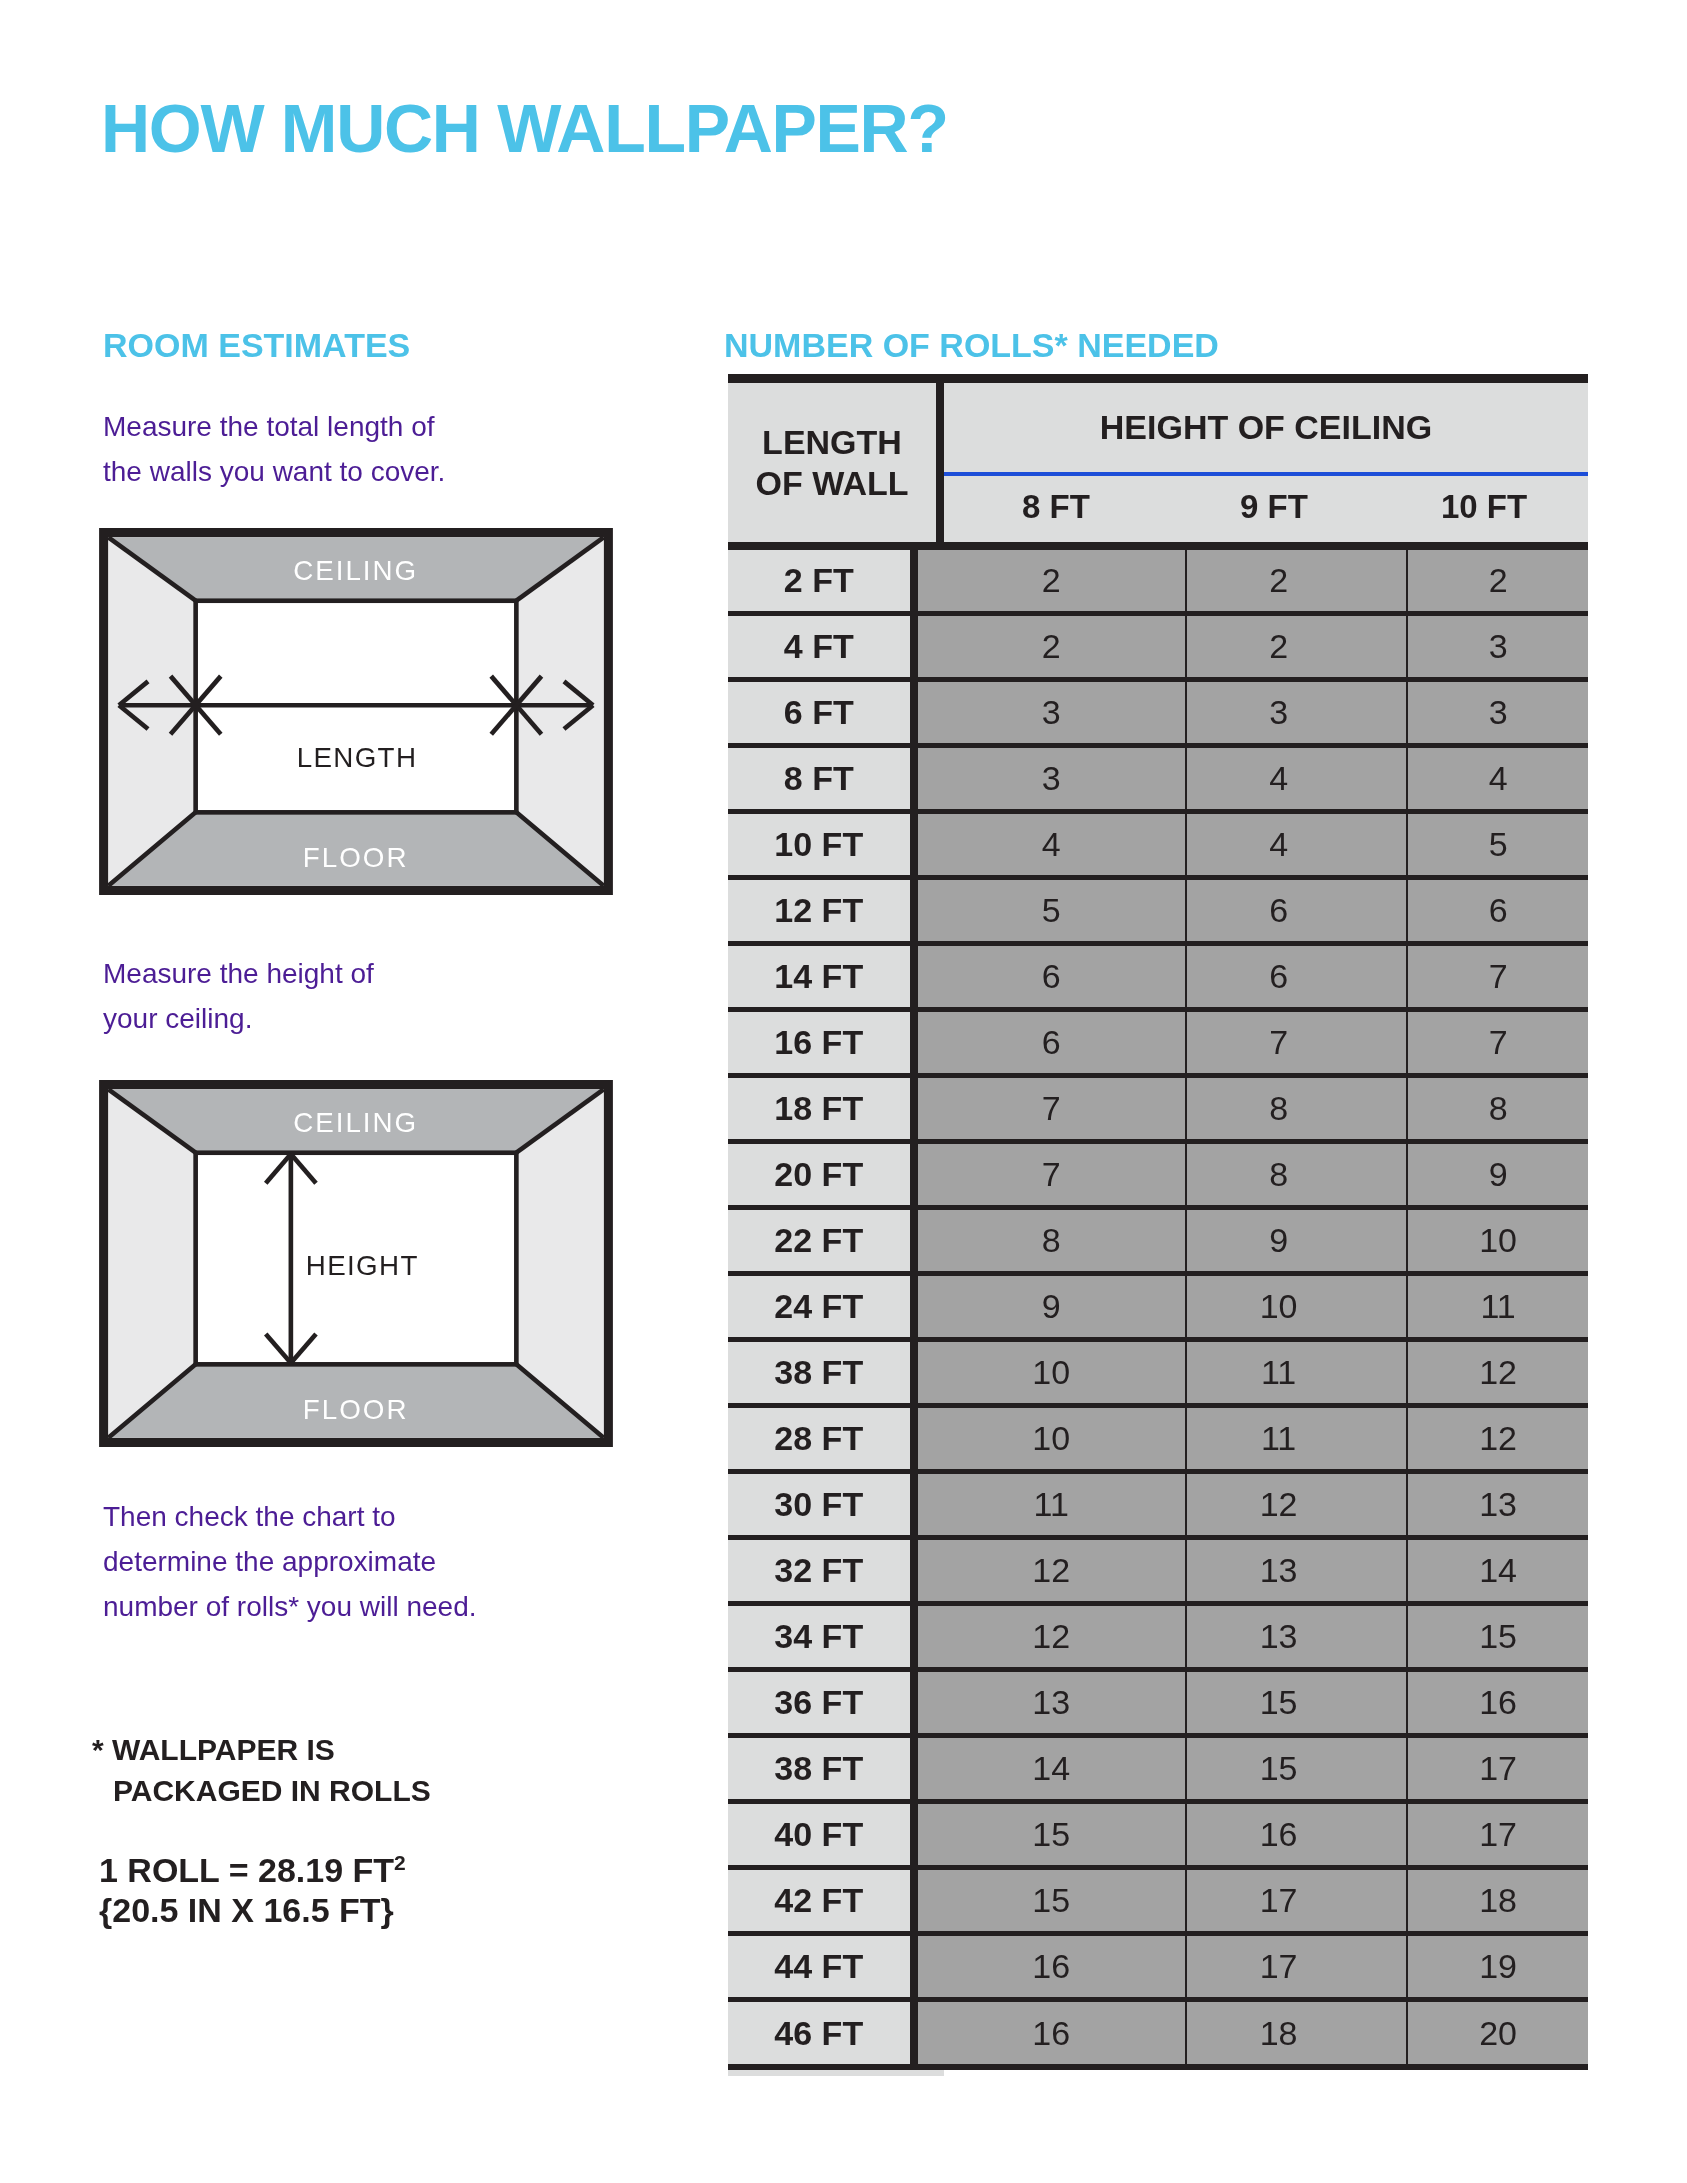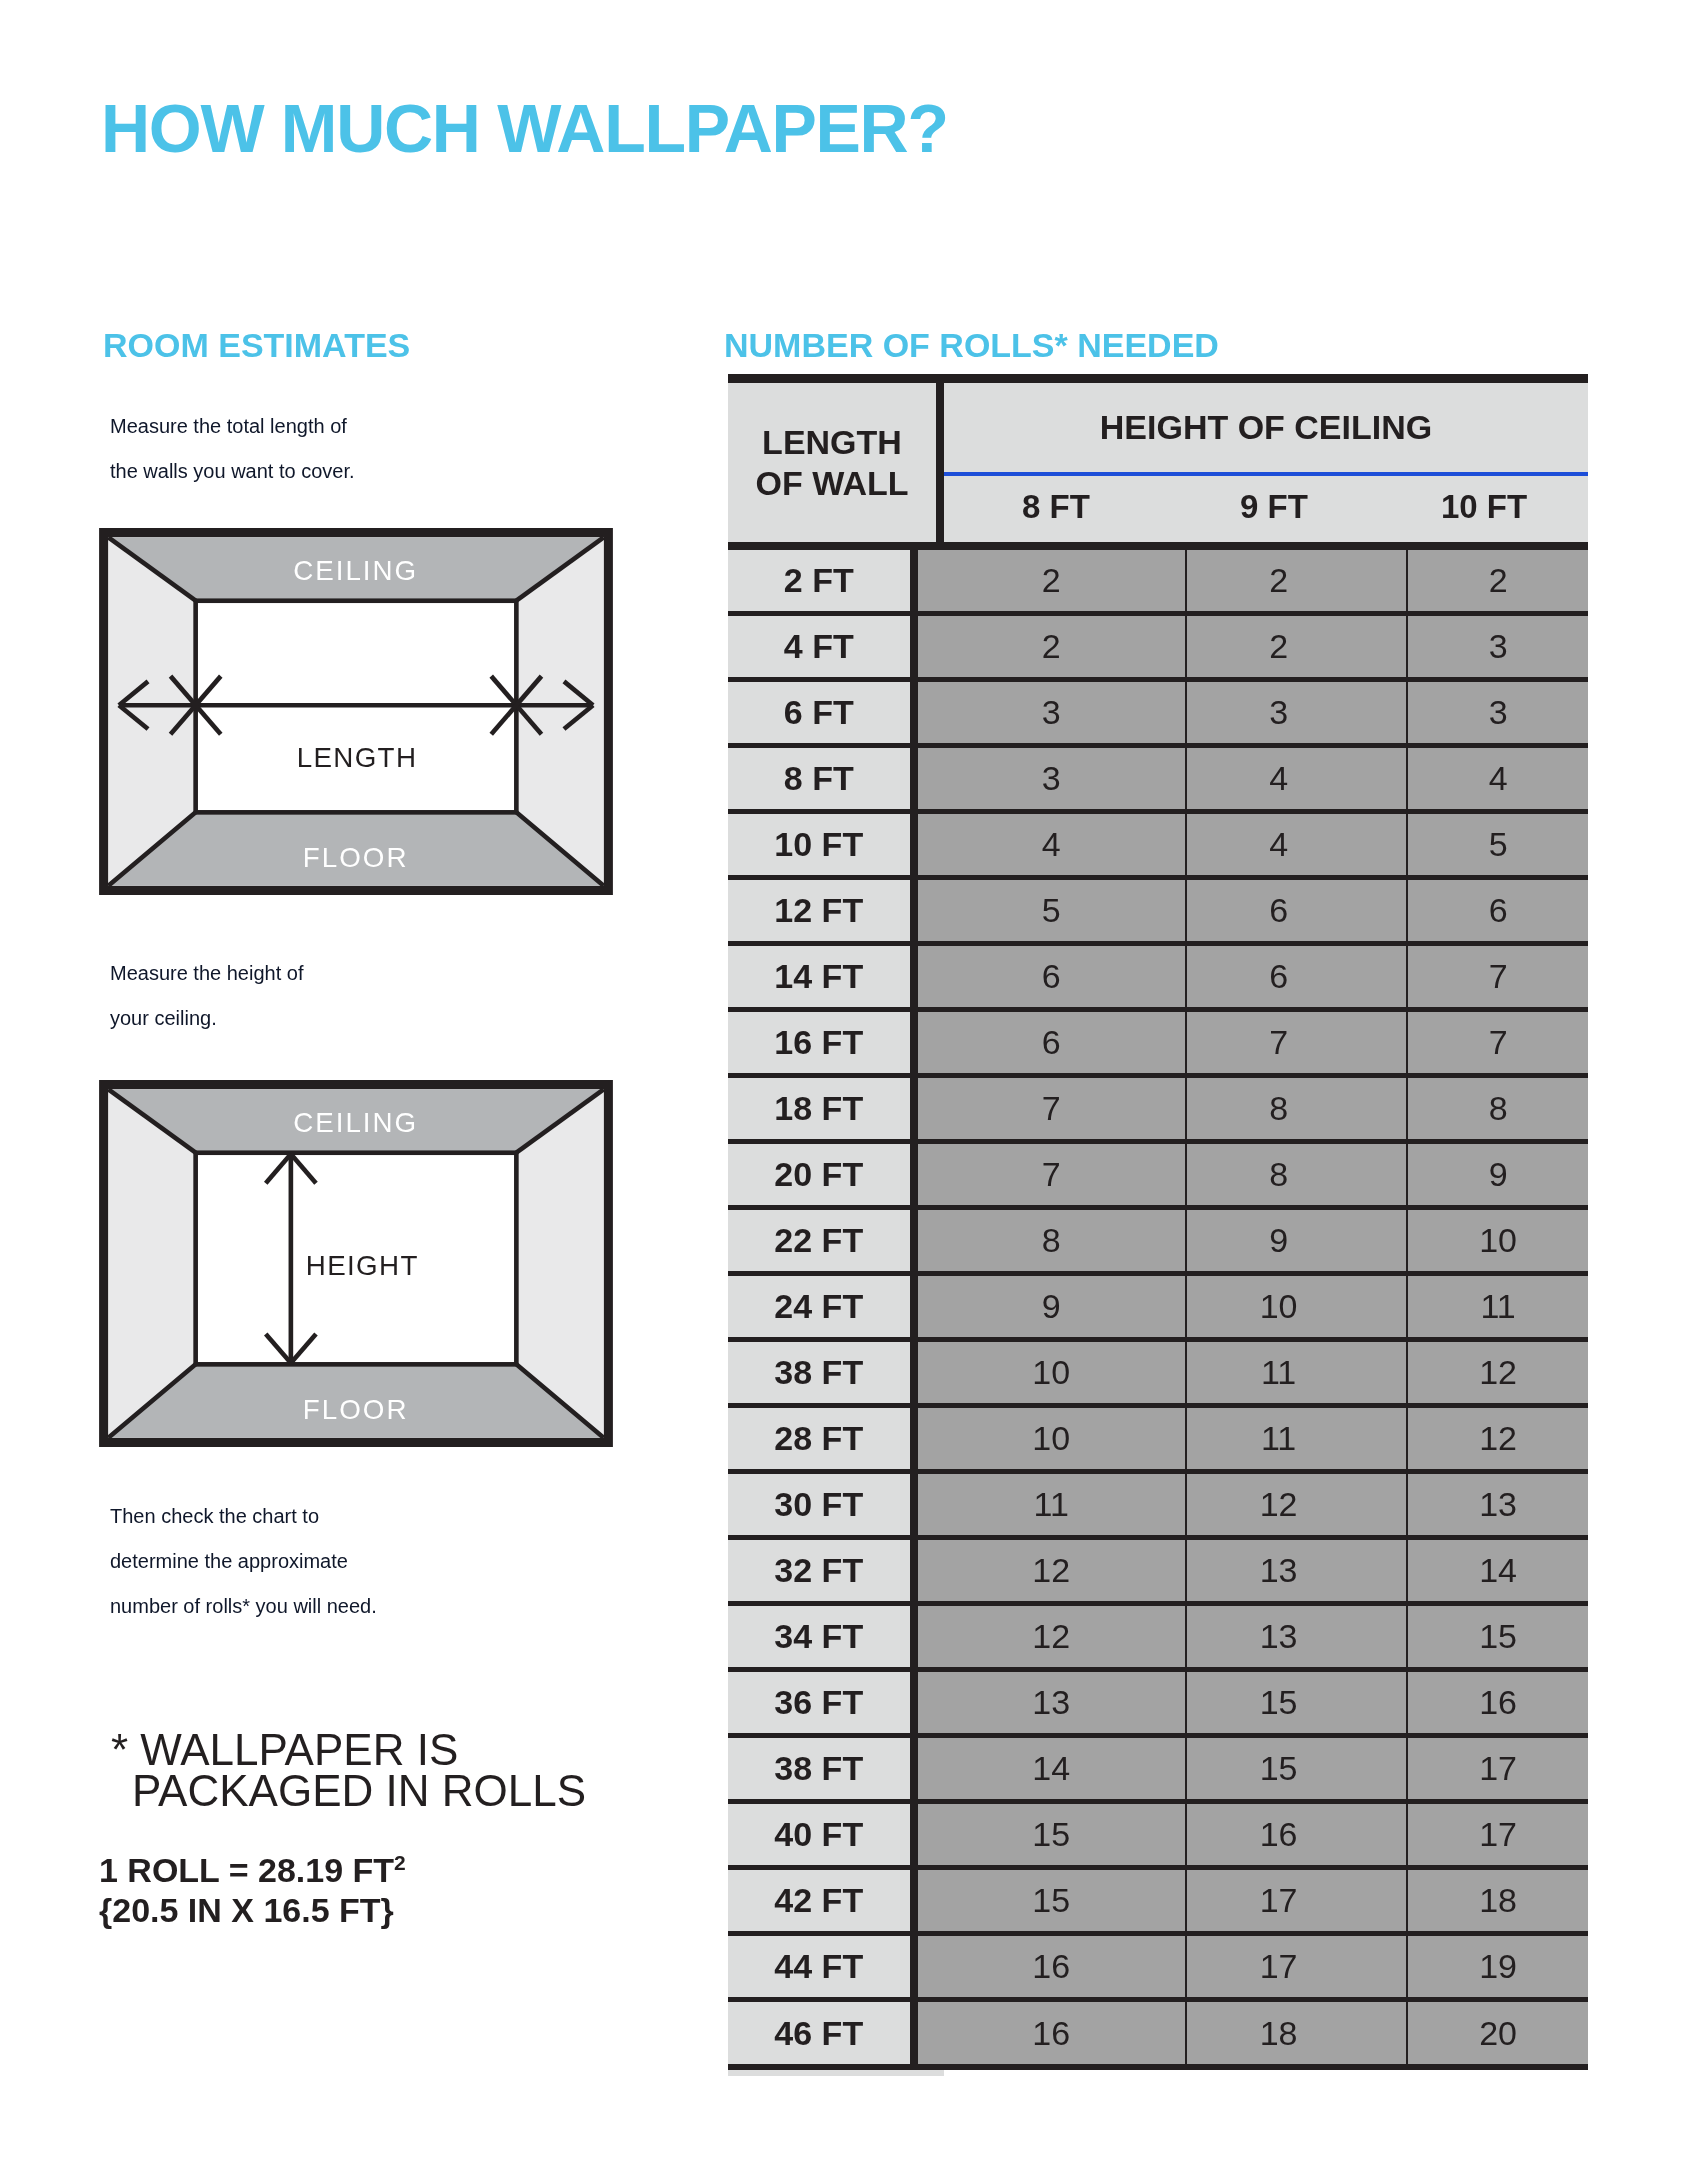--- a/index.html
+++ b/index.html
@@ -19,27 +19,27 @@
     font-size:68px;font-weight:bold;letter-spacing:-1.3px;
     color:#4cc2e8;white-space:nowrap;
   }
   .blue-heading{
     font-size:34px;font-weight:bold;color:#4cc2e8;white-space:nowrap;
   }
   #room-estimates{left:103px;top:326px;}
   #table-heading{left:724px;top:326px;width:860px;text-align:left;}
 
   
-  .para{font-size:20px;line-height:45px;color:#0f172a;margin-left:7px;}
+  .para{font-size:28px;line-height:45px;color:#4c1d95;}
   #para1{left:103px;top:404px;}
   #para2{left:103px;top:951px;}
   #para3{left:103px;top:1494px;}
 
   
-  #footnote{left:111px;top:1729px;font-size:44px;font-weight:normal;line-height:41px;}
+  #footnote{left:92px;top:1729px;font-size:30px;font-weight:bold;line-height:41px;}
   #footnote .indent{padding-left:21px;}
   #rollinfo{left:99px;top:1850px;font-size:34px;font-weight:bold;line-height:40px;}
   #rollinfo sup{font-size:21px;vertical-align:super;line-height:0;}
 
   
   #diagram1{left:99px;top:528px;}
   #diagram2{left:99px;top:1080px;}
   svg text{font-family:"Liberation Sans", sans-serif;}
   .room-label{font-size:42px;fill:#ffffff;letter-spacing:3px;}
   .dim-label{font-size:42px;fill:#231f20;letter-spacing:2px;}

